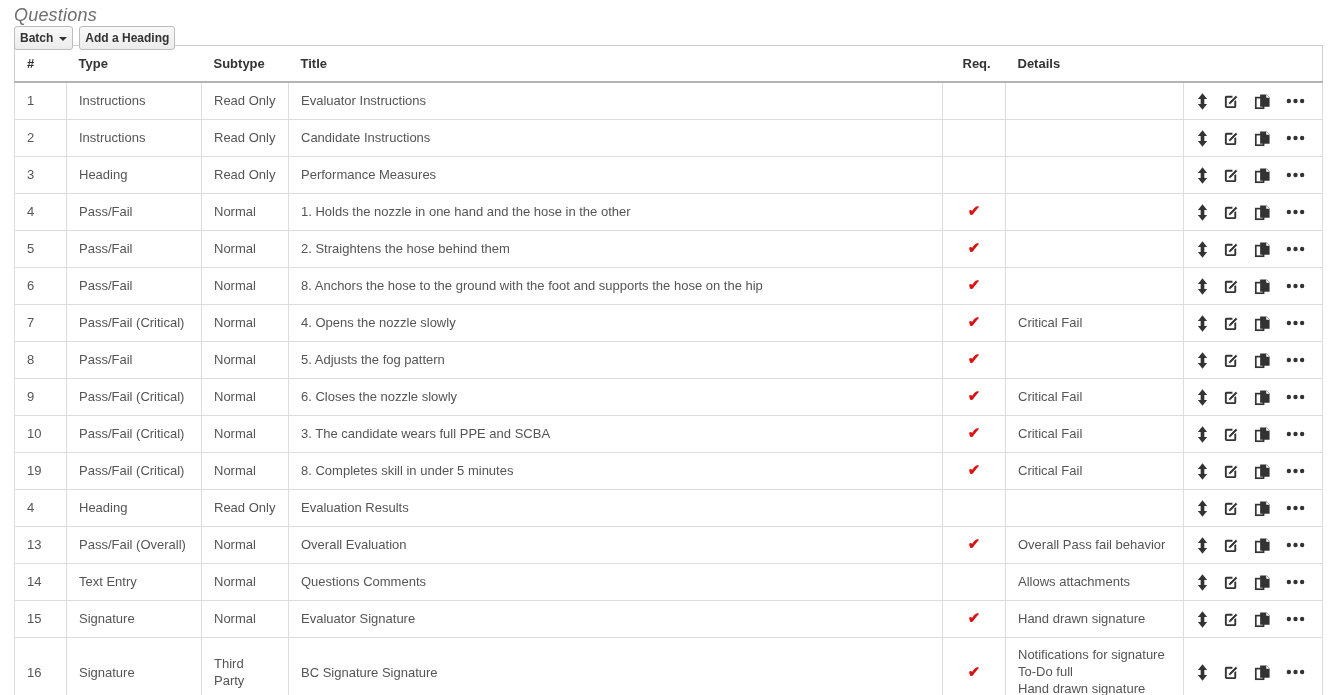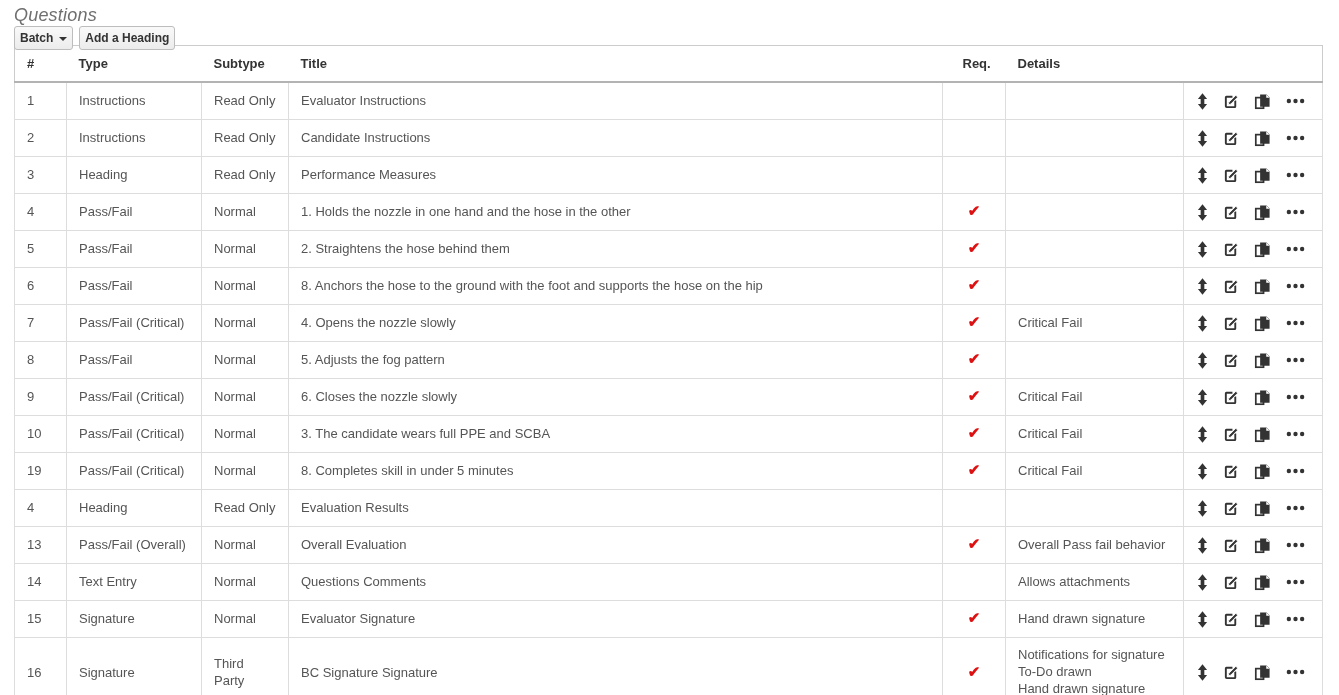--- a/index.html
+++ b/index.html
@@ -725,21 +725,21 @@
         <tr>
           <td class="c-num">16</td>
           <td class="c-type">Signature</td>
           <td class="c-subtype">Third Party</td>
           <td class="c-title">BC Signature Signature</td>
           <td class="c-req">
             <span class="check">✔</span>
           </td>
           <td class="c-details">
             <div>Notifications for signature</div>
-            <div>To-Do drawn</div>
+            <div>To-Do full</div>
             <div>Hand drawn signature</div>
           </td>
           <td class="c-actions">
             <div class="actions-wrap">
               <span class="icon-btn">
                 <svg width="11" height="17" viewBox="0 0 12 18" fill="#333">
                   <path d="M6 0 L11 6.2 H8 V11.8 H11 L6 18 L1 11.8 H4 V6.2 H1 Z"></path>
                 </svg>
               </span>
               <span class="icon-btn">

